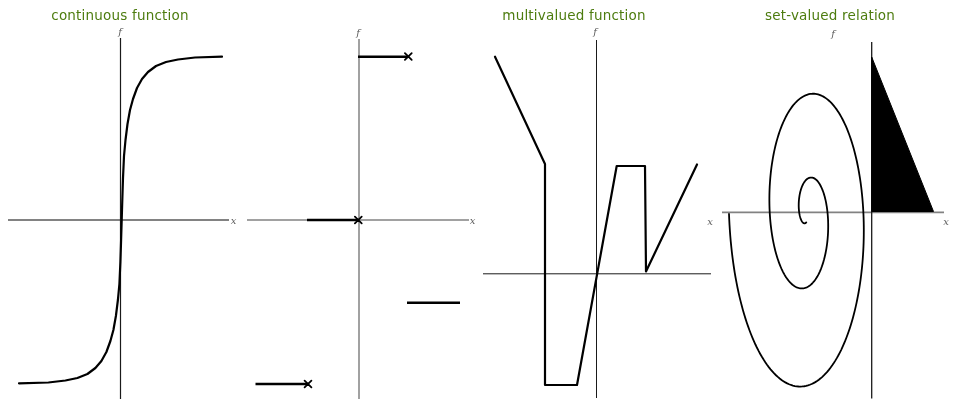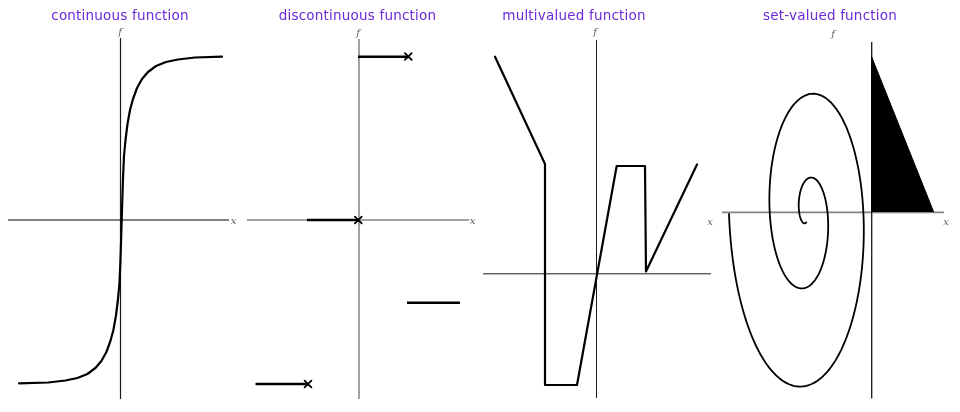--- a/index.html
+++ b/index.html
@@ -1,20 +1,20 @@
 <!DOCTYPE html>
 <html><head>
 <meta charset="utf-8">
 <style>
   html,body{margin:0;padding:0;background:#ffffff;}
   .figure{position:relative;width:960px;height:412px;background:#ffffff;overflow:hidden;
           font-family:"DejaVu Sans","Liberation Sans",sans-serif;}
   .plot-svg{position:absolute;left:0;top:0;}
   .panel-title{position:absolute;top:7px;transform:translateX(-50%);white-space:nowrap;
-               font-size:13.5px;color:#6d28d9;letter-spacing:0.2px;}
+               font-size:13.5px;color:#4d7c0f;letter-spacing:0.2px;}
   .axis-label{position:absolute;transform:translate(-50%,-50%);white-space:nowrap;
               font-family:"DejaVu Serif","Liberation Serif",serif;
               font-style:italic;font-size:10px;color:#606060;}
 </style>
 </head>
 <body>
 
 <div class="figure">
 
   <svg class="plot-svg" width="960" height="412" viewBox="0 0 960 412">
@@ -33,23 +33,22 @@
       <path d="M354.90000000000003 216.6L361.7 223.4M354.90000000000003 223.4L361.7 216.6" stroke="#000000" stroke-width="1.8" fill="none" stroke-linecap="round"></path>
       <line x1="407" y1="302.7" x2="460" y2="302.7" stroke="#000000" stroke-width="2.4" stroke-linecap="butt"></line>
       <line x1="255.5" y1="384" x2="308.5" y2="384" stroke="#000000" stroke-width="2.4" stroke-linecap="butt"></line>
       <path d="M304.6 380.6L311.4 387.4M304.6 387.4L311.4 380.6" stroke="#000000" stroke-width="1.8" fill="none" stroke-linecap="round"></path>
       <polyline points="495,56.7 545,164 545,385 577,385 616.7,166 645,166 646,271.5 697,164.5" fill="none" stroke="#000000" stroke-width="2.2" stroke-linejoin="round" stroke-linecap="round"></polyline>
       <polygon points="871.7,57 871.7,211.5 933.5,211.5" fill="#000000" stroke="#000000" stroke-width="1"></polygon>
       <path d="M806.23 222.42L806.12 222.55L806.01 222.67L805.89 222.79L805.77 222.89L805.65 222.99L805.52 223.07L805.39 223.15L805.26 223.21L805.12 223.26L804.98 223.31L804.84 223.34L804.70 223.36L804.55 223.36L804.40 223.36L804.25 223.34L804.10 223.30L803.95 223.26L803.79 223.20L803.63 223.12L803.48 223.03L803.32 222.93L803.16 222.81L803.00 222.68L802.84 222.53L802.68 222.36L802.52 222.18L802.36 221.98L802.20 221.77L802.04 221.54L801.88 221.29L801.72 221.03L801.57 220.75L801.41 220.46L801.26 220.15L801.11 219.82L800.96 219.48L800.82 219.12L800.68 218.74L800.54 218.35L800.40 217.94L800.27 217.52L800.14 217.08L800.02 216.62L799.90 216.15L799.78 215.67L799.67 215.17L799.56 214.65L799.46 214.12L799.37 213.58L799.28 213.02L799.19 212.45L799.11 211.87L799.04 211.28L798.98 210.67L798.92 210.05L798.87 209.42L798.82 208.78L798.79 208.13L798.76 207.47L798.73 206.80L798.72 206.13L798.71 205.44L798.72 204.75L798.73 204.05L798.75 203.34L798.77 202.63L798.81 201.92L798.85 201.20L798.91 200.48L798.97 199.75L799.05 199.02L799.13 198.30L799.22 197.57L799.32 196.84L799.43 196.11L799.55 195.39L799.68 194.67L799.82 193.95L799.97 193.24L800.13 192.53L800.30 191.83L800.48 191.13L800.67 190.45L800.86 189.77L801.07 189.10L801.29 188.44L801.52 187.79L801.75 187.16L802.00 186.53L802.25 185.93L802.52 185.33L802.79 184.75L803.08 184.19L803.37 183.65L803.67 183.12L803.98 182.61L804.29 182.12L804.62 181.65L804.95 181.20L805.30 180.78L805.64 180.38L806.00 180.00L806.37 179.64L806.74 179.31L807.11 179.01L807.50 178.73L807.89 178.48L808.28 178.26L808.68 178.06L809.09 177.90L809.50 177.76L809.92 177.66L810.34 177.58L810.76 177.54L811.19 177.53L811.62 177.55L812.05 177.60L812.49 177.69L812.93 177.81L813.37 177.96L813.81 178.15L814.25 178.38L814.70 178.63L815.14 178.93L815.58 179.26L816.02 179.62L816.47 180.02L816.90 180.46L817.34 180.93L817.78 181.44L818.21 181.98L818.64 182.56L819.06 183.18L819.48 183.83L819.90 184.52L820.31 185.24L820.71 186.00L821.11 186.80L821.51 187.63L821.89 188.49L822.27 189.39L822.64 190.32L823.00 191.29L823.36 192.29L823.70 193.32L824.04 194.38L824.36 195.48L824.68 196.61L824.98 197.76L825.27 198.95L825.55 200.17L825.82 201.41L826.08 202.68L826.32 203.98L826.55 205.31L826.77 206.65L826.97 208.03L827.16 209.43L827.33 210.84L827.49 212.28L827.63 213.74L827.76 215.22L827.87 216.72L827.97 218.24L828.05 219.77L828.11 221.31L828.15 222.87L828.18 224.44L828.19 226.02L828.18 227.61L828.16 229.21L828.11 230.82L828.05 232.43L827.97 234.04L827.87 235.66L827.75 237.28L827.62 238.90L827.46 240.52L827.29 242.14L827.09 243.75L826.88 245.35L826.65 246.95L826.39 248.54L826.12 250.12L825.83 251.69L825.52 253.25L825.20 254.79L824.85 256.31L824.48 257.82L824.10 259.31L823.69 260.77L823.27 262.22L822.83 263.64L822.37 265.03L821.90 266.40L821.40 267.74L820.89 269.06L820.36 270.34L819.82 271.58L819.25 272.80L818.68 273.97L818.08 275.12L817.47 276.22L816.84 277.28L816.20 278.31L815.55 279.29L814.88 280.22L814.20 281.12L813.50 281.96L812.79 282.76L812.07 283.52L811.34 284.22L810.59 284.87L809.84 285.47L809.07 286.02L808.29 286.51L807.51 286.95L806.72 287.33L805.92 287.66L805.11 287.93L804.29 288.14L803.47 288.30L802.65 288.39L801.81 288.43L800.98 288.40L800.14 288.31L799.30 288.16L798.45 287.95L797.61 287.68L796.76 287.34L795.92 286.94L795.07 286.47L794.23 285.95L793.39 285.35L792.55 284.70L791.71 283.98L790.88 283.19L790.06 282.34L789.24 281.43L788.43 280.45L787.62 279.41L786.82 278.31L786.03 277.14L785.26 275.91L784.49 274.62L783.73 273.27L782.98 271.86L782.25 270.38L781.53 268.85L780.83 267.26L780.14 265.61L779.46 263.90L778.80 262.14L778.16 260.32L777.53 258.44L776.93 256.52L776.34 254.54L775.77 252.51L775.22 250.43L774.70 248.30L774.19 246.13L773.71 243.91L773.25 241.65L772.81 239.34L772.40 236.99L772.01 234.61L771.64 232.18L771.30 229.72L770.99 227.23L770.70 224.70L770.44 222.14L770.21 219.56L770.01 216.94L769.83 214.31L769.68 211.65L769.56 208.96L769.47 206.26L769.41 203.55L769.38 200.81L769.38 198.07L769.41 195.31L769.47 192.55L769.56 189.78L769.68 187.01L769.84 184.24L770.02 181.46L770.24 178.69L770.48 175.93L770.76 173.17L771.07 170.42L771.41 167.69L771.79 164.97L772.19 162.27L772.63 159.59L773.09 156.93L773.59 154.29L774.12 151.68L774.68 149.10L775.27 146.56L775.89 144.04L776.54 141.56L777.22 139.12L777.93 136.72L778.67 134.37L779.44 132.06L780.23 129.79L781.05 127.58L781.90 125.42L782.78 123.31L783.68 121.26L784.61 119.27L785.56 117.34L786.54 115.47L787.55 113.66L788.57 111.92L789.62 110.25L790.69 108.65L791.78 107.13L792.89 105.67L794.02 104.30L795.17 103.00L796.34 101.78L797.53 100.64L798.73 99.58L799.95 98.60L801.18 97.71L802.43 96.91L803.69 96.20L804.96 95.57L806.24 95.03L807.54 94.59L808.84 94.23L810.15 93.97L811.46 93.81L812.79 93.74L814.11 93.76L815.45 93.88L816.78 94.10L818.12 94.41L819.46 94.83L820.79 95.34L822.13 95.95L823.46 96.65L824.79 97.46L826.12 98.36L827.44 99.37L828.75 100.47L830.05 101.67L831.35 102.97L832.63 104.36L833.90 105.86L835.16 107.45L836.41 109.13L837.64 110.91L838.86 112.79L840.06 114.76L841.24 116.82L842.40 118.97L843.54 121.22L844.66 123.55L845.76 125.97L846.84 128.48L847.89 131.07L848.91 133.75L849.91 136.51L850.89 139.35L851.83 142.27L852.74 145.26L853.63 148.33L854.48 151.47L855.30 154.69L856.09 157.97L856.84 161.31L857.56 164.73L858.24 168.20L858.89 171.73L859.50 175.32L860.07 178.97L860.61 182.66L861.10 186.41L861.56 190.20L861.98 194.04L862.35 197.91L862.68 201.83L862.97 205.78L863.22 209.76L863.43 213.77L863.59 217.80L863.71 221.86L863.78 225.94L863.81 230.04L863.79 234.15L863.73 238.27L863.63 242.39L863.48 246.52L863.28 250.65L863.04 254.78L862.75 258.90L862.41 263.01L862.03 267.11L861.60 271.19L861.13 275.25L860.61 279.29L860.04 283.30L859.43 287.29L858.78 291.24L858.08 295.15L857.33 299.02L856.54 302.85L855.71 306.63L854.83 310.36L853.91 314.04L852.94 317.66L851.94 321.22L850.89 324.72L849.80 328.15L848.67 331.51L847.50 334.80L846.29 338.01L845.05 341.15L843.76 344.20L842.44 347.17L841.09 350.05L839.69 352.84L838.27 355.53L836.81 358.14L835.32 360.64L833.79 363.04L832.24 365.34L830.66 367.53L829.05 369.61L827.41 371.58L825.75 373.44L824.06 375.19L822.35 376.81L820.62 378.32L818.87 379.71L817.09 380.97L815.30 382.11L813.50 383.12L811.67 384.01L809.83 384.76L807.98 385.39L806.12 385.88L804.25 386.24L802.37 386.47L800.48 386.56L798.59 386.52L796.69 386.34L794.79 386.02L792.89 385.56L790.99 384.97L789.09 384.24L787.20 383.37L785.31 382.36L783.42 381.22L781.55 379.93L779.68 378.51L777.83 376.95L775.99 375.25L774.16 373.41L772.35 371.44L770.55 369.34L768.78 367.10L767.02 364.73L765.29 362.22L763.58 359.59L761.89 356.82L760.24 353.93L758.60 350.91L757.00 347.77L755.43 344.51L753.89 341.12L752.39 337.62L750.92 334.00L749.48 330.26L748.09 326.42L746.73 322.46L745.41 318.40L744.14 314.23L742.90 309.97L741.71 305.60L740.57 301.14L739.47 296.59L738.42 291.95L737.42 287.22L736.47 282.41L735.56 277.52L734.71 272.55L733.92 267.51L733.17 262.41L732.48 257.24L731.85 252.00L731.27 246.71L730.74 241.37L730.28 235.98L729.87 230.54L729.52 225.06L729.23 219.55L729.00 214.00" fill="none" stroke="#000000" stroke-width="1.8" stroke-linecap="round"></path>
     </svg>
 
   <div class="panel-title" style="left:120px">continuous function</div>
-  <div class="panel-title" style="left:357.5px">discontinuous function</div>
   <div class="panel-title" style="left:574px">multivalued function</div>
-  <div class="panel-title" style="left:830px">set-valued function</div>
+  <div class="panel-title" style="left:830px">set-valued relation</div>
 
   <div class="axis-label" style="left:120px;top:31px">f</div>
   <div class="axis-label" style="left:358px;top:31.5px">f</div>
   <div class="axis-label" style="left:595px;top:31px">f</div>
   <div class="axis-label" style="left:833px;top:32.5px">f</div>
 
   <div class="axis-label" style="left:233.5px;top:219.5px">x</div>
   <div class="axis-label" style="left:472.5px;top:219.5px">x</div>
   <div class="axis-label" style="left:710px;top:220.5px">x</div>
   <div class="axis-label" style="left:946px;top:221px">x</div>

